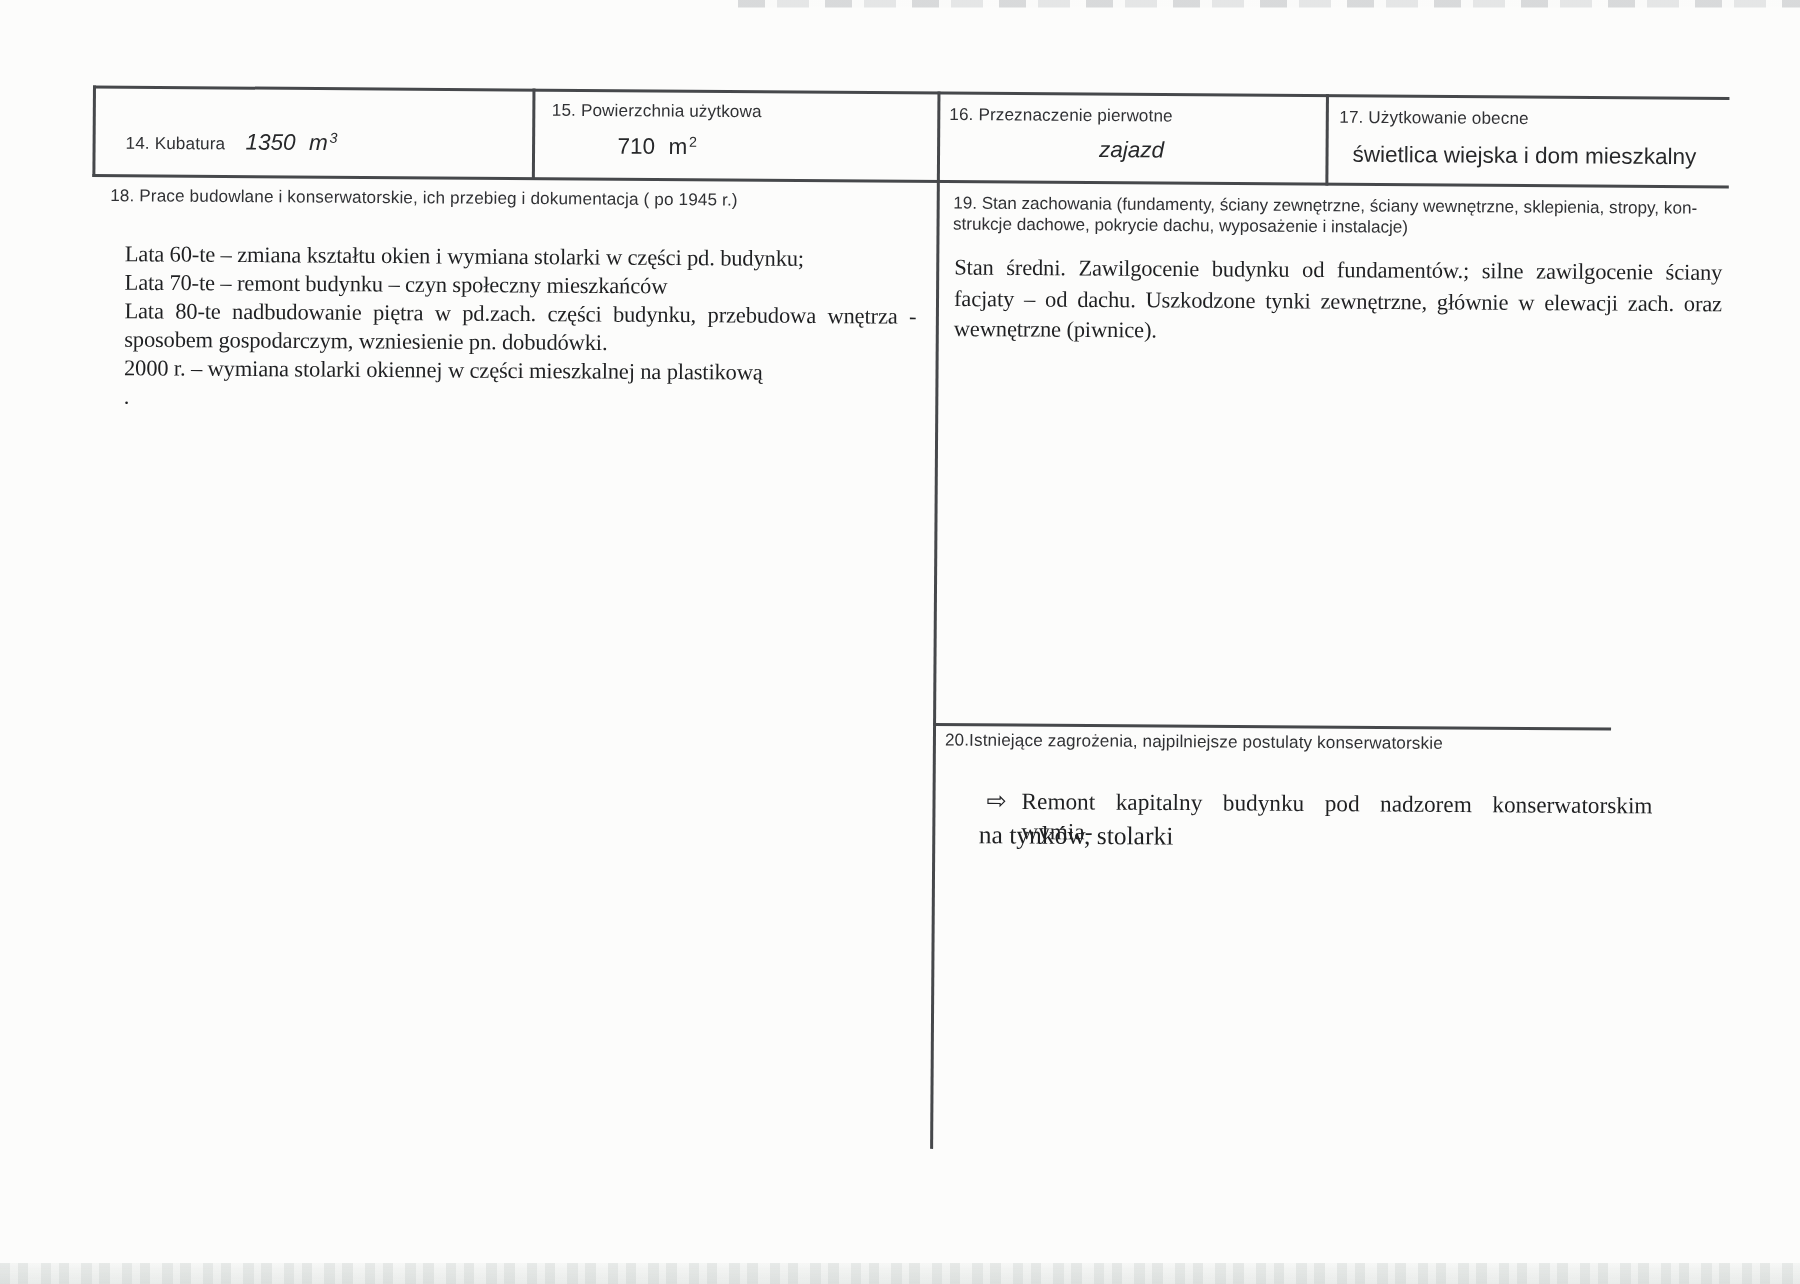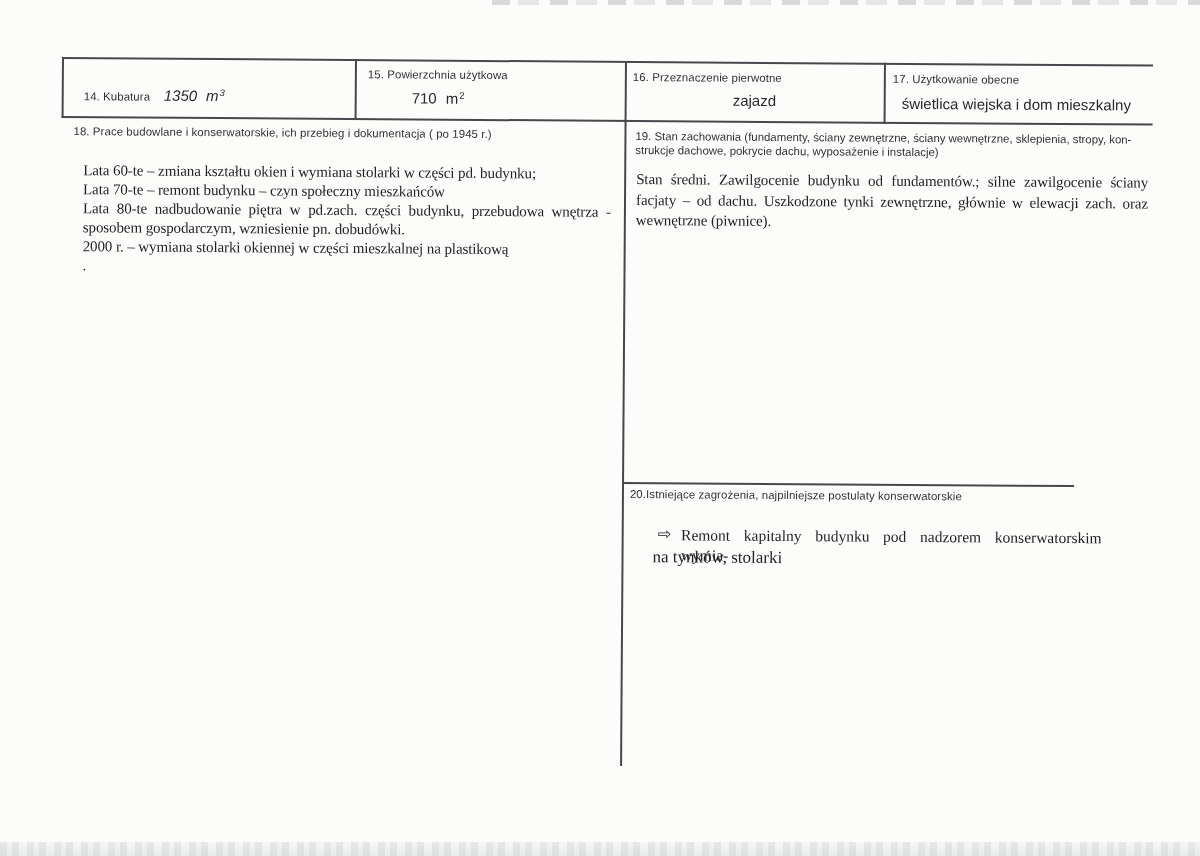--- a/index.html
+++ b/index.html
@@ -67,21 +67,21 @@
   <div class="vline" style="left:625px;top:116px;height:646px;"></div>
   <div class="hline" style="left:625px;top:478px;width:452px;"></div>
 
   <div class="lbl" style="left:84px;top:66px;margin-top:24px;">14. Kubatura</div>
   <div class="val" style="left:164px;top:86px;font-style:italic;"><span>1350</span><span class="unit">m</span><span class="sup">3</span></div>
 
   <div class="lbl" style="left:368px;top:66px;">15. Powierzchnia użytkowa</div>
   <div class="val" style="left:412px;top:87px;"><span>710</span><span class="unit">m</span><span class="sup">2</span></div>
 
   <div class="lbl" style="left:633px;top:67px;">16. Przeznaczenie pierwotne</div>
-  <div class="val" style="left:733px;top:87px;">zajazd</div>
+  <div class="val" style="left:733px;top:87px;font-style:italic;">zajazd</div>
 
   <div class="lbl" style="left:893px;top:67px;text-align:right;">17. Użytkowanie obecne</div>
   <div class="val" style="left:902px;top:89px;">świetlica wiejska i dom mieszkalny</div>
 
   <div class="lbl s18-label">18. Prace budowlane i konserwatorskie, ich przebieg i dokumentacja ( po 1945 r.)</div>
   <div class="serif body18">
     <div class="line">Lata 60-te – zmiana kształtu okien i wymiana stolarki w części pd. budynku;</div>
     <div class="line">Lata 70-te – remont budynku – czyn społeczny mieszkańców</div>
     <div class="line jl">Lata 80-te nadbudowanie piętra w pd.zach. części budynku, przebudowa wnętrza -</div>
     <div class="line">sposobem gospodarczym, wzniesienie pn. dobudówki.</div>

